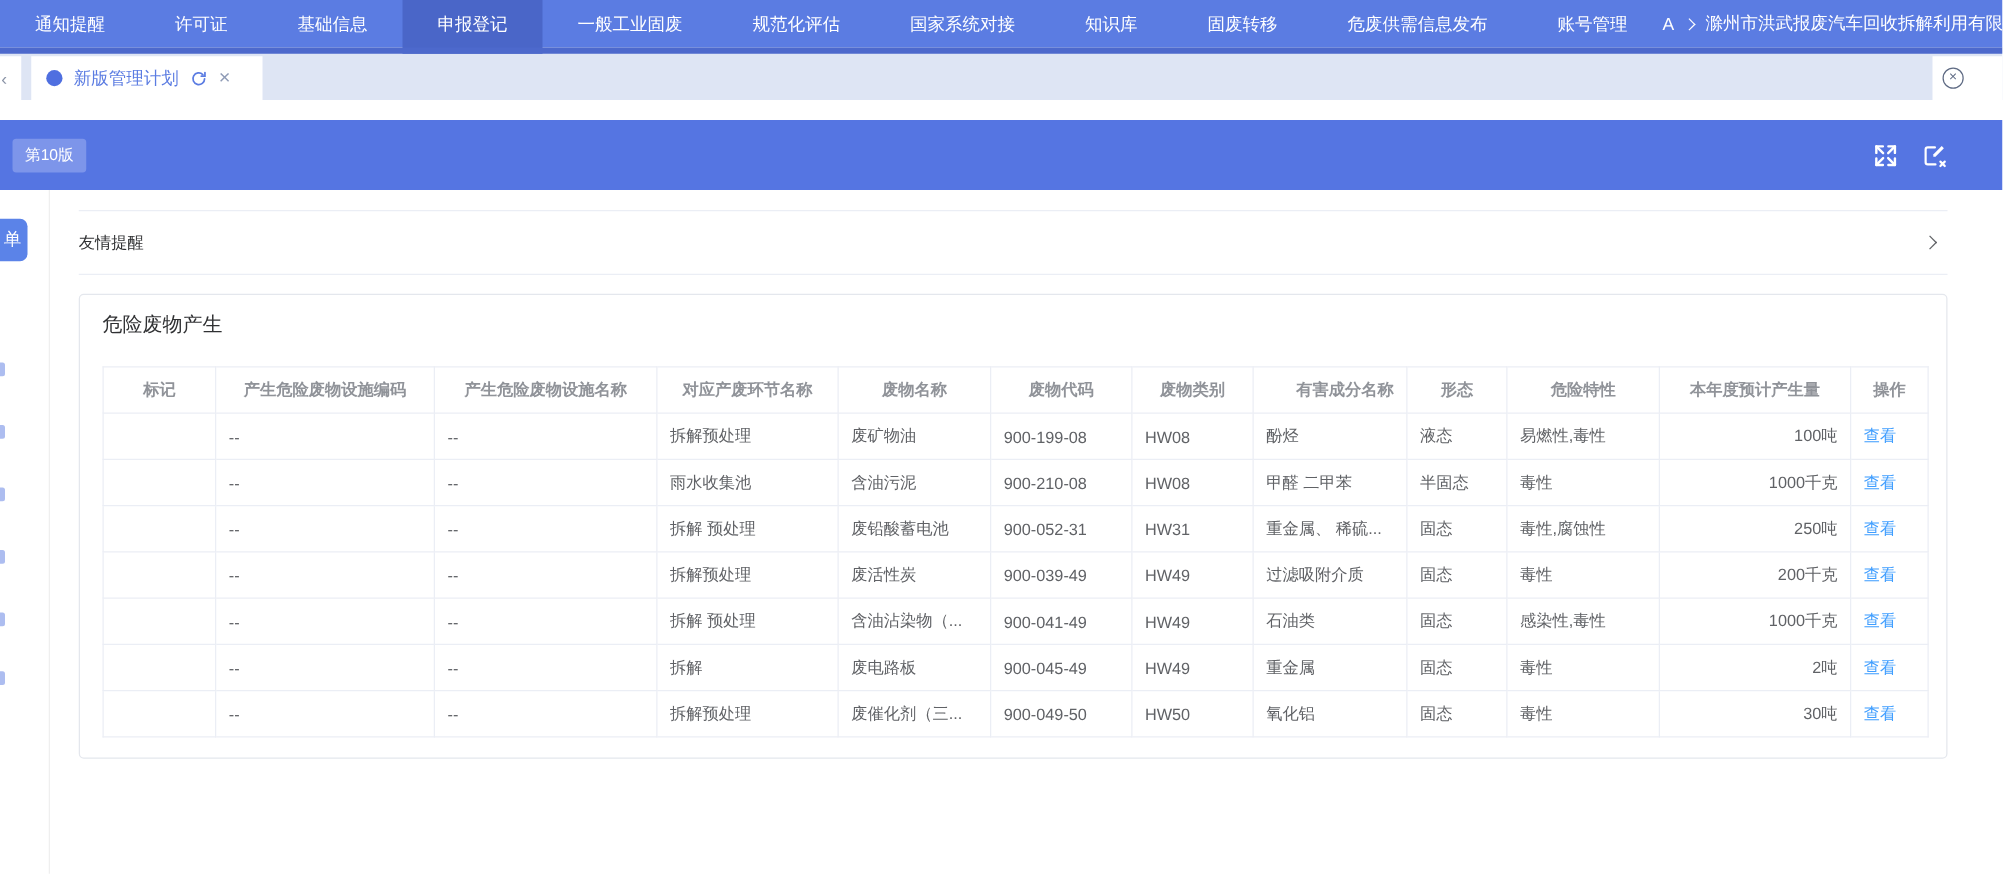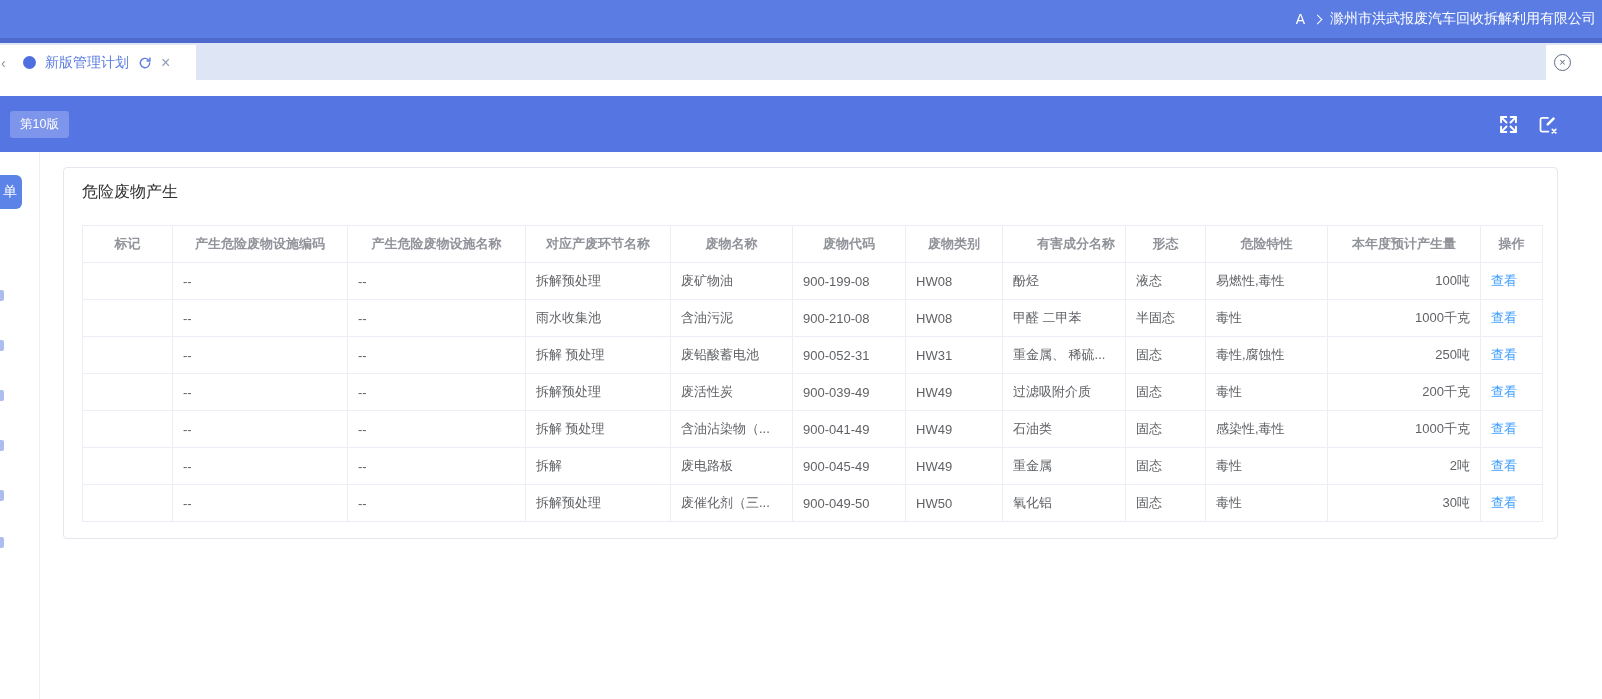--- a/index.html
+++ b/index.html
@@ -15,21 +15,21 @@
   .nav-right { display:flex; align-items:center; margin-left:auto; gap:9px; padding-right:6px; white-space:nowrap; }
   .nav-a { font-size:14px; cursor:pointer; }
   .chev { display:inline-block; width:7px; height:7px; border-top:1.5px solid #fff; border-right:1.5px solid #fff; }
   .chev.right { transform:rotate(45deg); }
   .nav-company { font-size:14px; }
 
   
   .tab-bar { position:relative; height:42px; background:#dee5f4; }
   .tab-scroll-left { position:absolute; left:0; top:7px; width:17px; height:35px; background:#fff;
     color:#8a93a6; font-size:14px; display:flex; align-items:center; justify-content:flex-start; padding-left:1px; cursor:pointer; }
-  .tab { position:absolute; left:11px; top:7px; width:185px; height:35px; background:#fff;
+  .tab { position:absolute; left:25px; top:7px; width:185px; height:35px; background:#fff;
     display:flex; align-items:center; padding:0 12px; gap:9px; cursor:pointer; }
   .tab-dot { width:13px; height:13px; border-radius:50%; background:#4f6fe0; flex:0 0 auto; }
   .tab-label { color:#5b7ce2; font-size:14px; white-space:nowrap; }
   .tab-refresh { display:flex; cursor:pointer; }
   .tab-close { color:#8f9bb6; font-size:16px; line-height:1; cursor:pointer; }
   .tab-tools { position:absolute; right:0; top:7px; width:56px; height:35px; background:#fff;
     display:flex; align-items:center; padding-left:8px; cursor:pointer; }
   .circle-x { width:17px; height:17px; border:1.4px solid #5f6b84; border-radius:50%;
     color:#5f6b84; font-size:11px; line-height:14px; text-align:center; }
   .tab-gap { height:16px; background:#fff; }
@@ -60,20 +60,33 @@
   table { border-collapse:collapse; width:100%; table-layout:fixed; font-size:13px; color:#606266; }
   th,td { border:1px solid #ebeef5; height:37px; padding:0 10px; white-space:nowrap; overflow:hidden; text-overflow:ellipsis; }
   th { color:#909399; font-weight:600; text-align:center; background:#fff; }
   td.al-l { text-align:left; } td.al-c { text-align:left; } td.al-r { text-align:right; }
   .view-link { color:#409eff; cursor:pointer; text-decoration:none; }
 </style>
 </head>
 <body>
 
 <div class="top-nav">
+  <div class="nav-items" id="nav-items">
+      <div class="nav-item">通知提醒</div>
+      <div class="nav-item">许可证</div>
+      <div class="nav-item">基础信息</div>
+      <div class="nav-item active">申报登记</div>
+      <div class="nav-item">一般工业固废</div>
+      <div class="nav-item">规范化评估</div>
+      <div class="nav-item">国家系统对接</div>
+      <div class="nav-item">知识库</div>
+      <div class="nav-item">固废转移</div>
+      <div class="nav-item">危废供需信息发布</div>
+      <div class="nav-item">账号管理</div>
+    </div>
   <div class="nav-right">
     <span class="nav-a">A</span>
     <span class="chev right"></span>
     <span class="nav-company">滁州市洪武报废汽车回收拆解利用有限公司</span>
 
   </div>
   <div class="nav-shade"></div>
 </div>
 
 <div class="tab-bar">
@@ -126,20 +139,24 @@
     <span class="frag" style="top:138px"></span>
     <span class="frag" style="top:188px"></span>
     <span class="frag" style="top:238px"></span>
     <span class="frag" style="top:288px"></span>
     <span class="frag" style="top:338px"></span>
     <span class="frag" style="top:385px"></span>
   </div>
 
   <div class="main">
 
+    <div class="reminder">
+      <span class="reminder-label">友情提醒</span>
+      <span class="chev-g"></span>
+    </div>
 
     <div class="card">
       <div class="card-title">危险废物产生</div>
       <div class="table-wrap">
         <table>
           <thead>
               <tr id="thead-row">
                 <th style="width: 90px;">标记</th>
                 <th style="width: 175px;">产生危险废物设施编码</th>
                 <th style="width: 178px;">产生危险废物设施名称</th>

